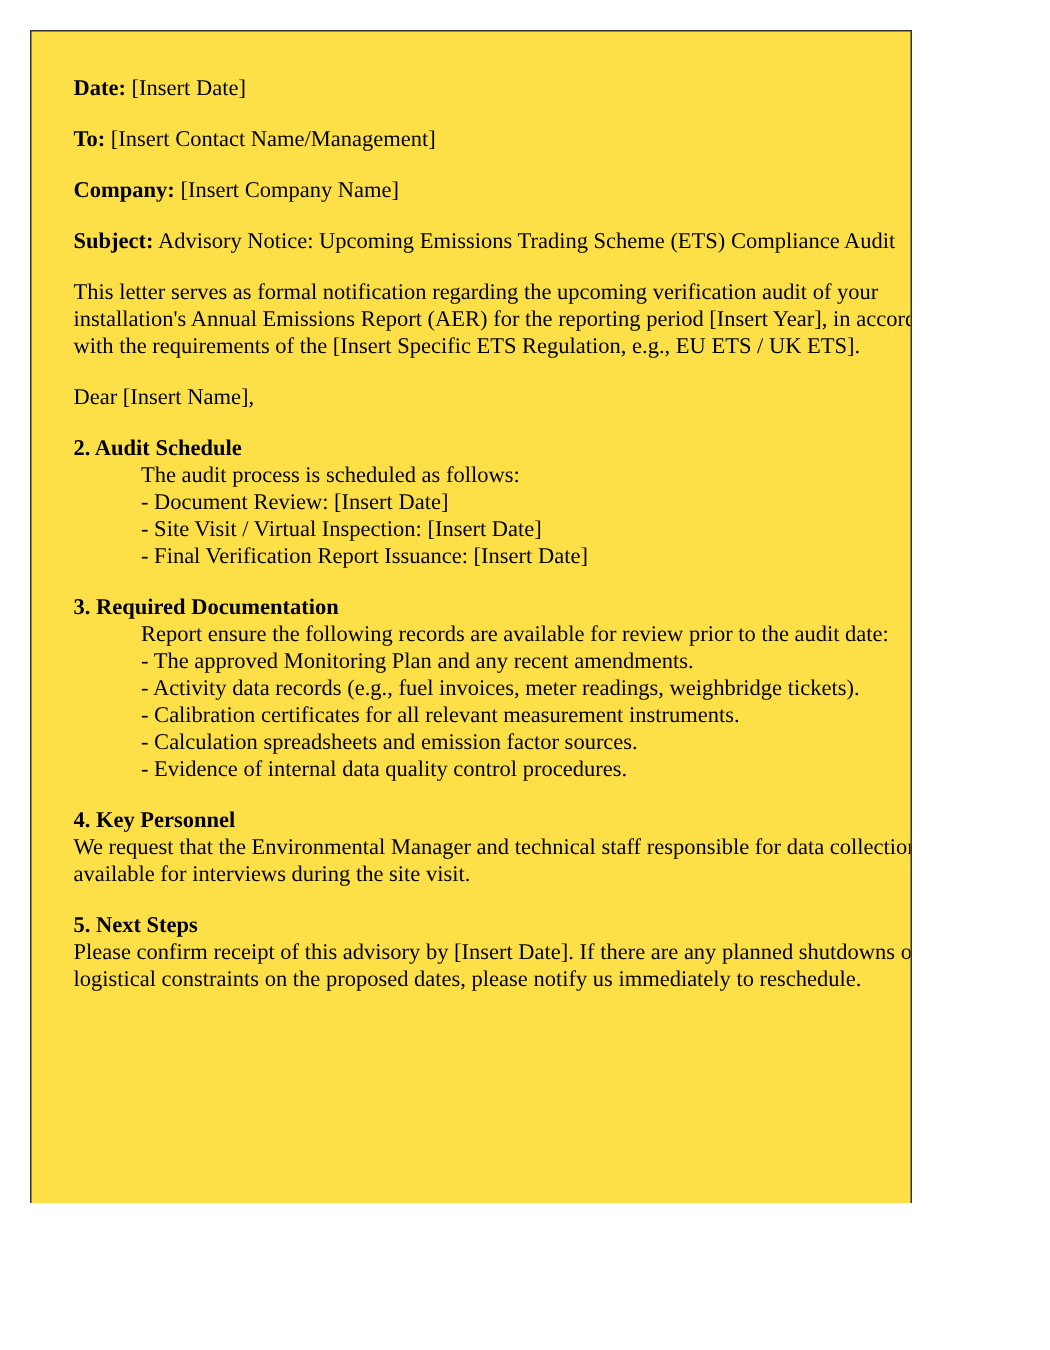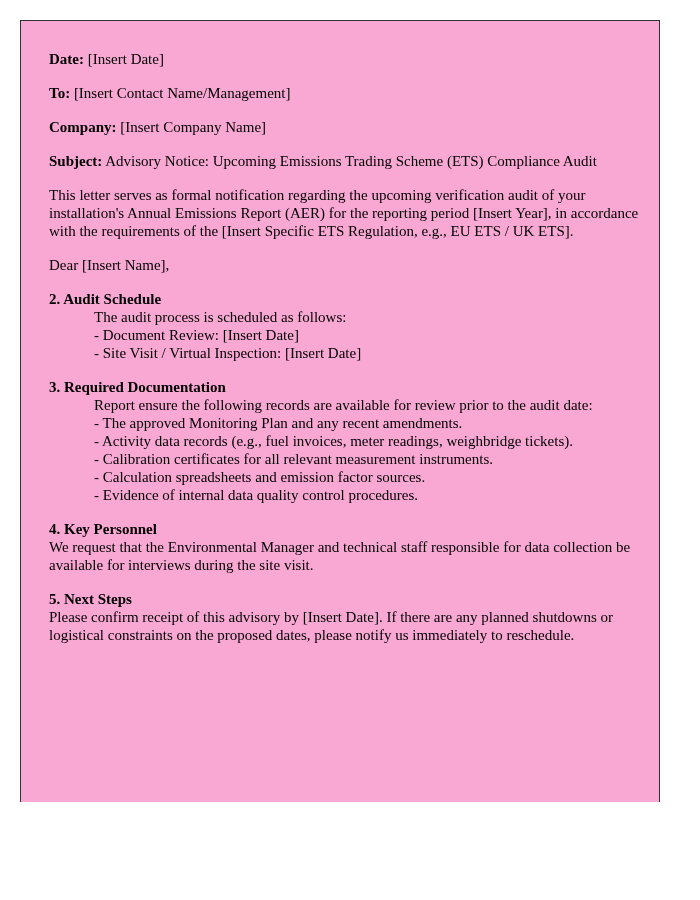--- a/index.html
+++ b/index.html
@@ -7,27 +7,27 @@
     padding: 0;
     background: #ffffff;
     width: 700px;
     height: 900px;
     overflow: hidden;
   }
   .page {
     position: absolute;
     left: 20px;
     top: 20px;
-    width: 640px;
+    width: 588px;
     height: 782px;
     border: 1px solid #333333;
     border-bottom: none;
     overflow: hidden;
     box-sizing: border-box;
-    background: #f9a8d4;
+    background: #fde047;
   }
   .content {
     position: absolute;
     left: 28px;
     top: 29px;
     width: 590px;
     font-family: "Liberation Serif", "DejaVu Serif", serif;
     font-size: 15px;
     line-height: 18px;
     color: #000000;
@@ -76,20 +76,21 @@
     <p>This letter serves as formal notification regarding the upcoming verification audit of your installation's Annual Emissions Report (AER) for the reporting period [Insert Year], in accordance with the requirements of the [Insert Specific ETS Regulation, e.g., EU ETS / UK ETS].</p>
 
     <p>Dear [Insert Name],</p>
 
 
     <p>
       <span class="section-title">2. Audit Schedule</span>
       <span class="line">The audit process is scheduled as follows:</span>
       <span class="line">- Document Review: [Insert Date]</span>
       <span class="line">- Site Visit / Virtual Inspection: [Insert Date]</span>
+      <span class="line">- Final Verification Report Issuance: [Insert Date]</span>
     </p>
 
     <p>
       <span class="section-title">3. Required Documentation</span>
       <span class="line">Report ensure the following records are available for review prior to the audit date:</span>
       <span class="line">- The approved Monitoring Plan and any recent amendments.</span>
       <span class="line">- Activity data records (e.g., fuel invoices, meter readings, weighbridge tickets).</span>
       <span class="line">- Calibration certificates for all relevant measurement instruments.</span>
       <span class="line">- Calculation spreadsheets and emission factor sources.</span>
       <span class="line">- Evidence of internal data quality control procedures.</span>

